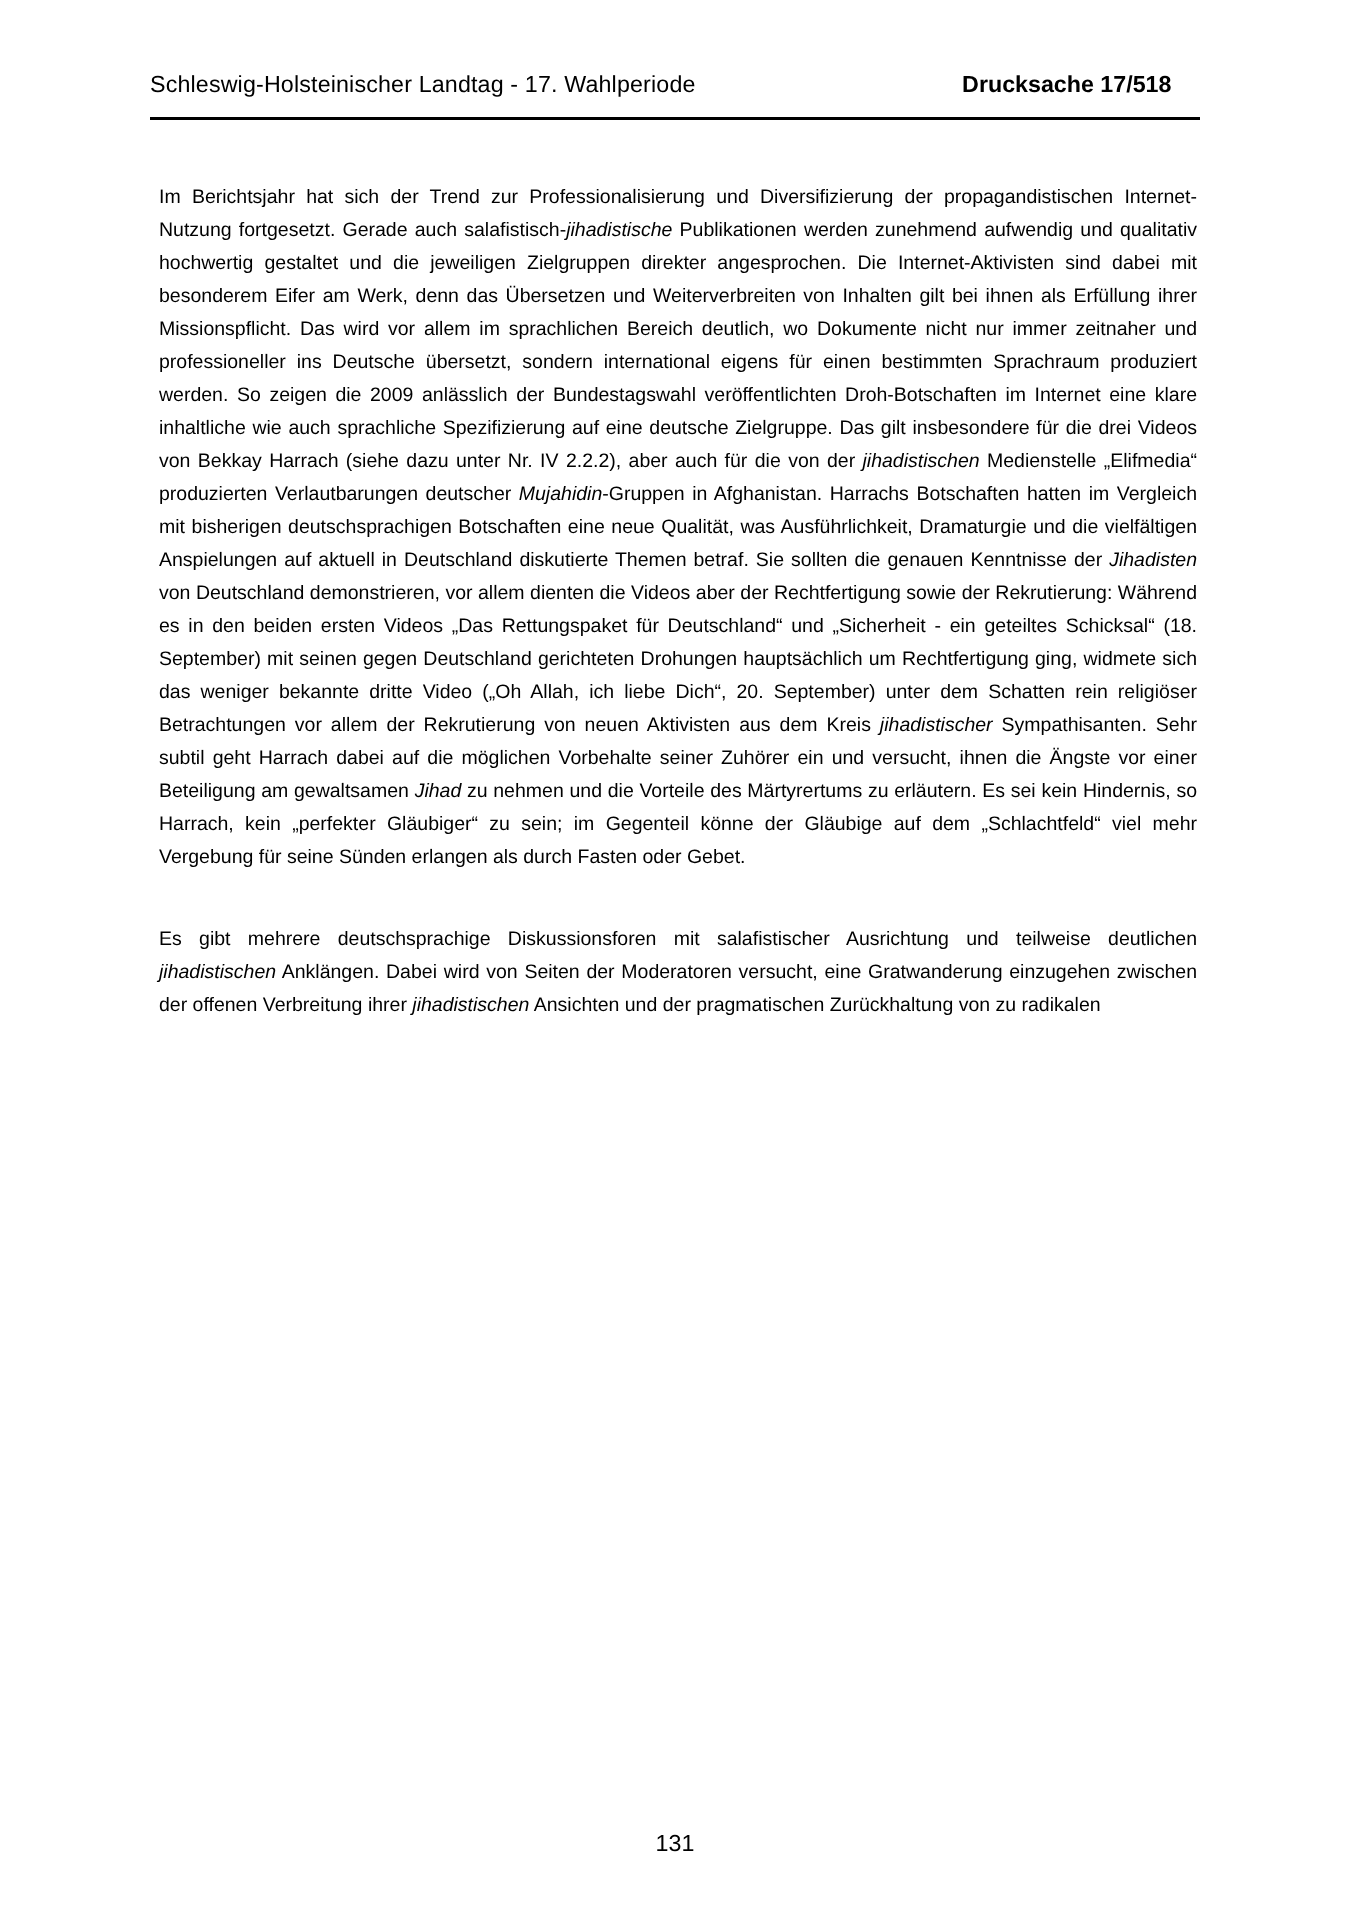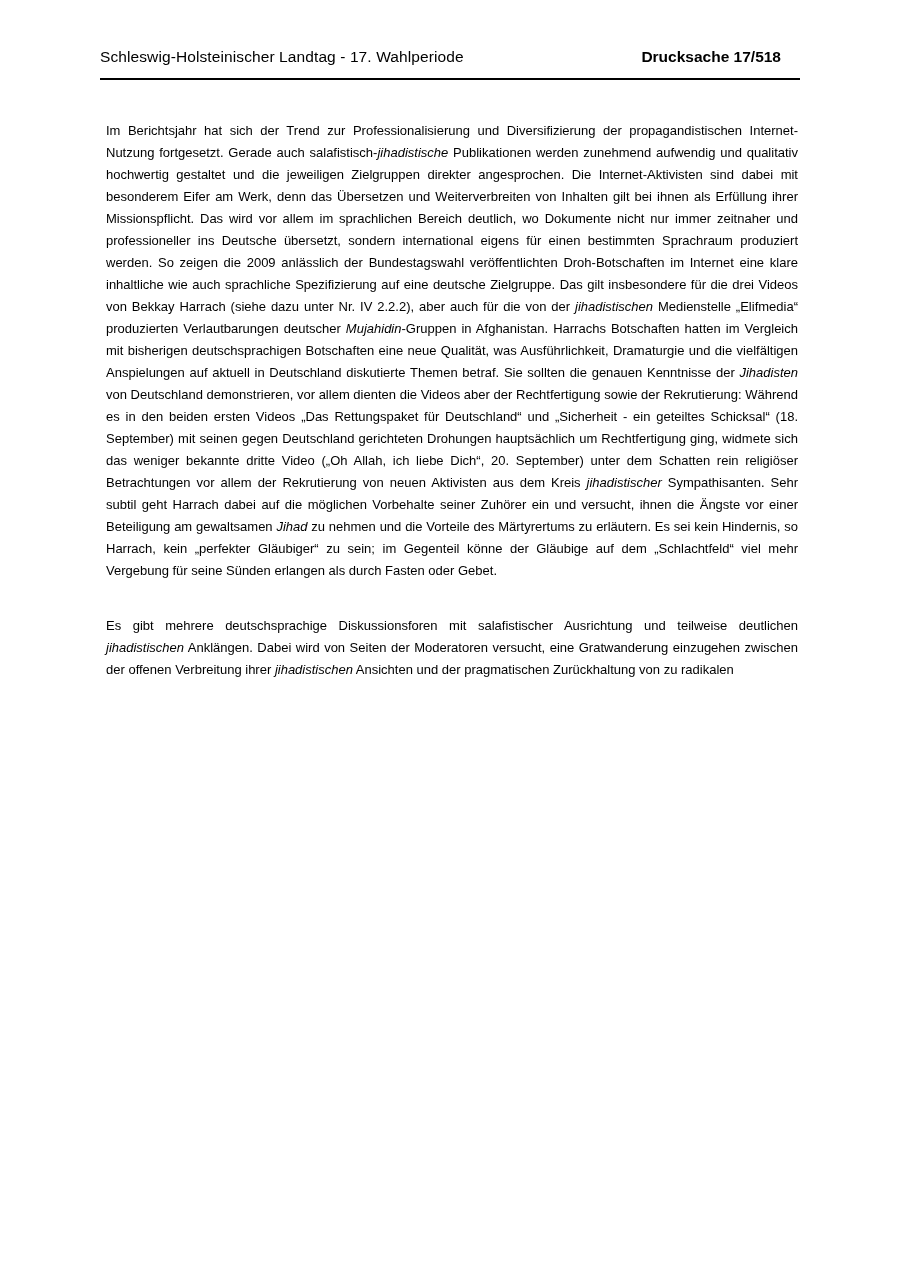--- a/index.html
+++ b/index.html
@@ -88,14 +88,17 @@
     <div class="header-left">Schleswig-Holsteinischer Landtag - 17. Wahlperiode</div>
     <div class="header-right">Drucksache 17/518</div>
   </div>
   <div class="header-rule"></div>
 
   <div class="content">
     <p class="para">Im Berichtsjahr hat sich der Trend zur Professionalisierung und Diversifizierung der propagandistischen Internet-Nutzung fortgesetzt. Gerade auch salafistisch-<i>jihadistische</i> Publikationen werden zunehmend aufwendig und qualitativ hochwertig gestaltet und die jeweiligen Zielgruppen direkter angesprochen. Die Internet-Aktivisten sind dabei mit besonderem Eifer am Werk, denn das Übersetzen und Weiterverbreiten von Inhalten gilt bei ihnen als Erfüllung ihrer Missionspflicht. Das wird vor allem im sprachlichen Bereich deutlich, wo Dokumente nicht nur immer zeitnaher und professioneller ins Deutsche übersetzt, sondern international eigens für einen bestimmten Sprachraum produziert werden. So zeigen die 2009 anlässlich der Bundestagswahl veröffentlichten Droh-Botschaften im Internet eine klare inhaltliche wie auch sprachliche Spezifizierung auf eine deutsche Zielgruppe. Das gilt insbesondere für die drei Videos von Bekkay Harrach (siehe dazu unter Nr. IV 2.2.2), aber auch für die von der <i>jihadistischen</i> Medienstelle „Elifmedia“ produzierten Verlautbarungen deutscher <i>Mujahidin</i>-Gruppen in Afghanistan. Harrachs Botschaften hatten im Vergleich mit bisherigen deutschsprachigen Botschaften eine neue Qualität, was Ausführlichkeit, Dramaturgie und die vielfältigen Anspielungen auf aktuell in Deutschland diskutierte Themen betraf. Sie sollten die genauen Kenntnisse der <i>Jihadisten</i> von Deutschland demonstrieren, vor allem dienten die Videos aber der Rechtfertigung sowie der Rekrutierung: Während es in den beiden ersten Videos „Das Rettungspaket für Deutschland“ und „Sicherheit - ein geteiltes Schicksal“ (18. September) mit seinen gegen Deutschland gerichteten Drohungen hauptsächlich um Rechtfertigung ging, widmete sich das weniger bekannte dritte Video („Oh Allah, ich liebe Dich“, 20. September) unter dem Schatten rein religiöser Betrachtungen vor allem der Rekrutierung von neuen Aktivisten aus dem Kreis <i>jihadistischer</i> Sympathisanten. Sehr subtil geht Harrach dabei auf die möglichen Vorbehalte seiner Zuhörer ein und versucht, ihnen die Ängste vor einer Beteiligung am gewaltsamen <i>Jihad</i> zu nehmen und die Vorteile des Märtyrertums zu erläutern. Es sei kein Hindernis, so Harrach, kein „perfekter Gläubiger“ zu sein; im Gegenteil könne der Gläubige auf dem „Schlachtfeld“ viel mehr Vergebung für seine Sünden erlangen als durch Fasten oder Gebet.</p>
     <p class="para">Es gibt mehrere deutschsprachige Diskussionsforen mit salafistischer Ausrichtung und teilweise deutlichen <i>jihadistischen</i> Anklängen. Dabei wird von Seiten der Moderatoren versucht, eine Gratwanderung einzugehen zwischen der offenen Verbreitung ihrer <i>jihadistischen</i> Ansichten und der pragmatischen Zurückhaltung von zu radikalen</p>
   </div>
 
+  <div class="footer">
+    <span>131</span>
+  </div>
 
 </div>
 
 </body></html>

